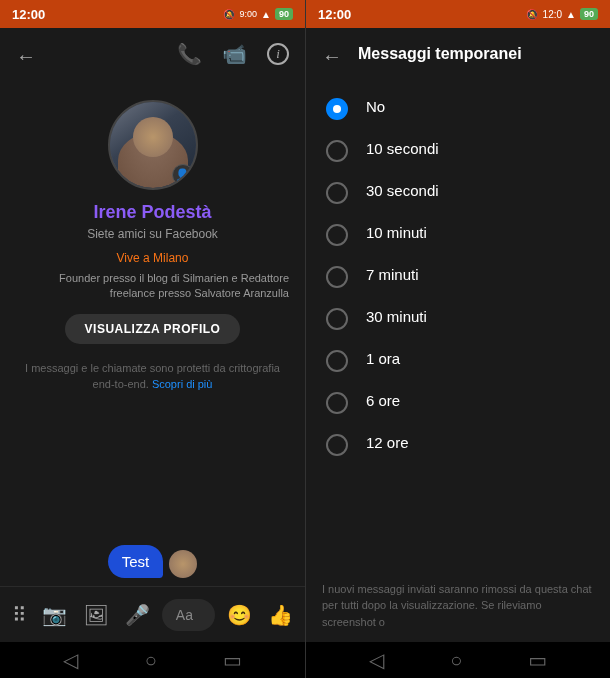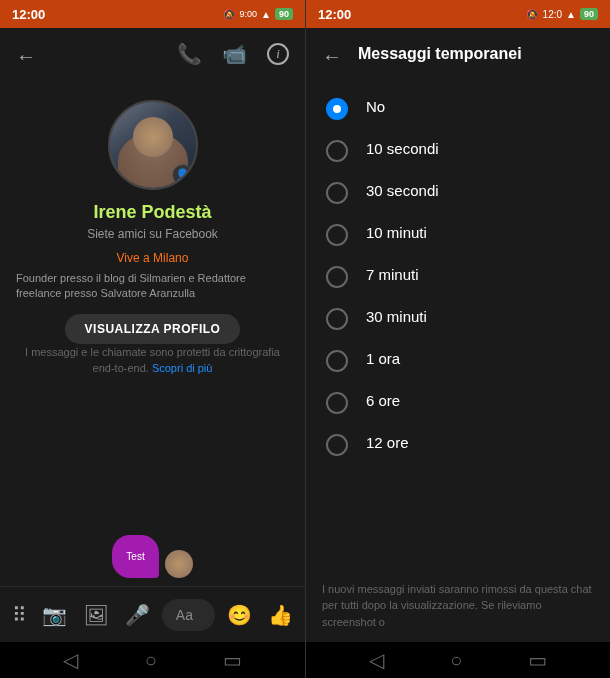--- a/index.html
+++ b/index.html
@@ -158,21 +158,21 @@
       border-radius: 50%;
       display: flex;
       align-items: center;
       justify-content: center;
       font-size: 12px;
       color: #aaa;
       border: 1px solid #555;
     }
 
     .profile-name {
-      color: #bef264;
+      color: #8b5cf6;
       font-size: 18px;
       font-weight: 700;
       text-align: center;
       margin-bottom: 4px;
     }
 
     .profile-subtitle {
       color: #999;
       font-size: 12px;
       text-align: center;
@@ -182,36 +182,36 @@
     .profile-location {
       color: #f97316;
       font-size: 12px;
       text-align: left;
       margin-bottom: 6px;
     }
 
     .profile-bio {
       color: #999;
       font-size: 11px;
-      text-align: left;
+      text-align: right;
       margin-bottom: 12px;
       line-height: 1.4;
     }
 
     .view-profile-btn {
       background: #333;
       color: #fff;
       border: none;
       border-radius: 20px;
       padding: 8px 20px;
       font-size: 12px;
       font-weight: 600;
       cursor: pointer;
       letter-spacing: 0.5px;
-      margin-bottom: 0;
+      margin-bottom: 16px;
     }
 
     .encryption-notice {
       color: #666;
       font-size: 11px;
       text-align: center;
       line-height: 1.5;
       padding: 0 8px;
     }
 
@@ -223,25 +223,25 @@
     
     .chat-area {
       flex: 1;
       display: flex;
       align-items: flex-end;
       justify-content: flex-end;
       padding: 8px 12px;
     }
 
     .chat-bubble {
-      background: #a21caf;
-      color: #fff;
-      padding: 16px 14px;
+      background: #1d4ed8;
+      color: #fff;
+      padding: 8px 14px;
       border-radius: 18px 18px 4px 18px;
-      font-size: 10px;
+      font-size: 15px;
       max-width: 120px;
       position: relative;
     }
 
     .chat-avatar {
       width: 28px;
       height: 28px;
       border-radius: 50%;
       background: radial-gradient(ellipse, #b8956a 0%, #8b6f5e 100%);
       margin-left: 6px;

